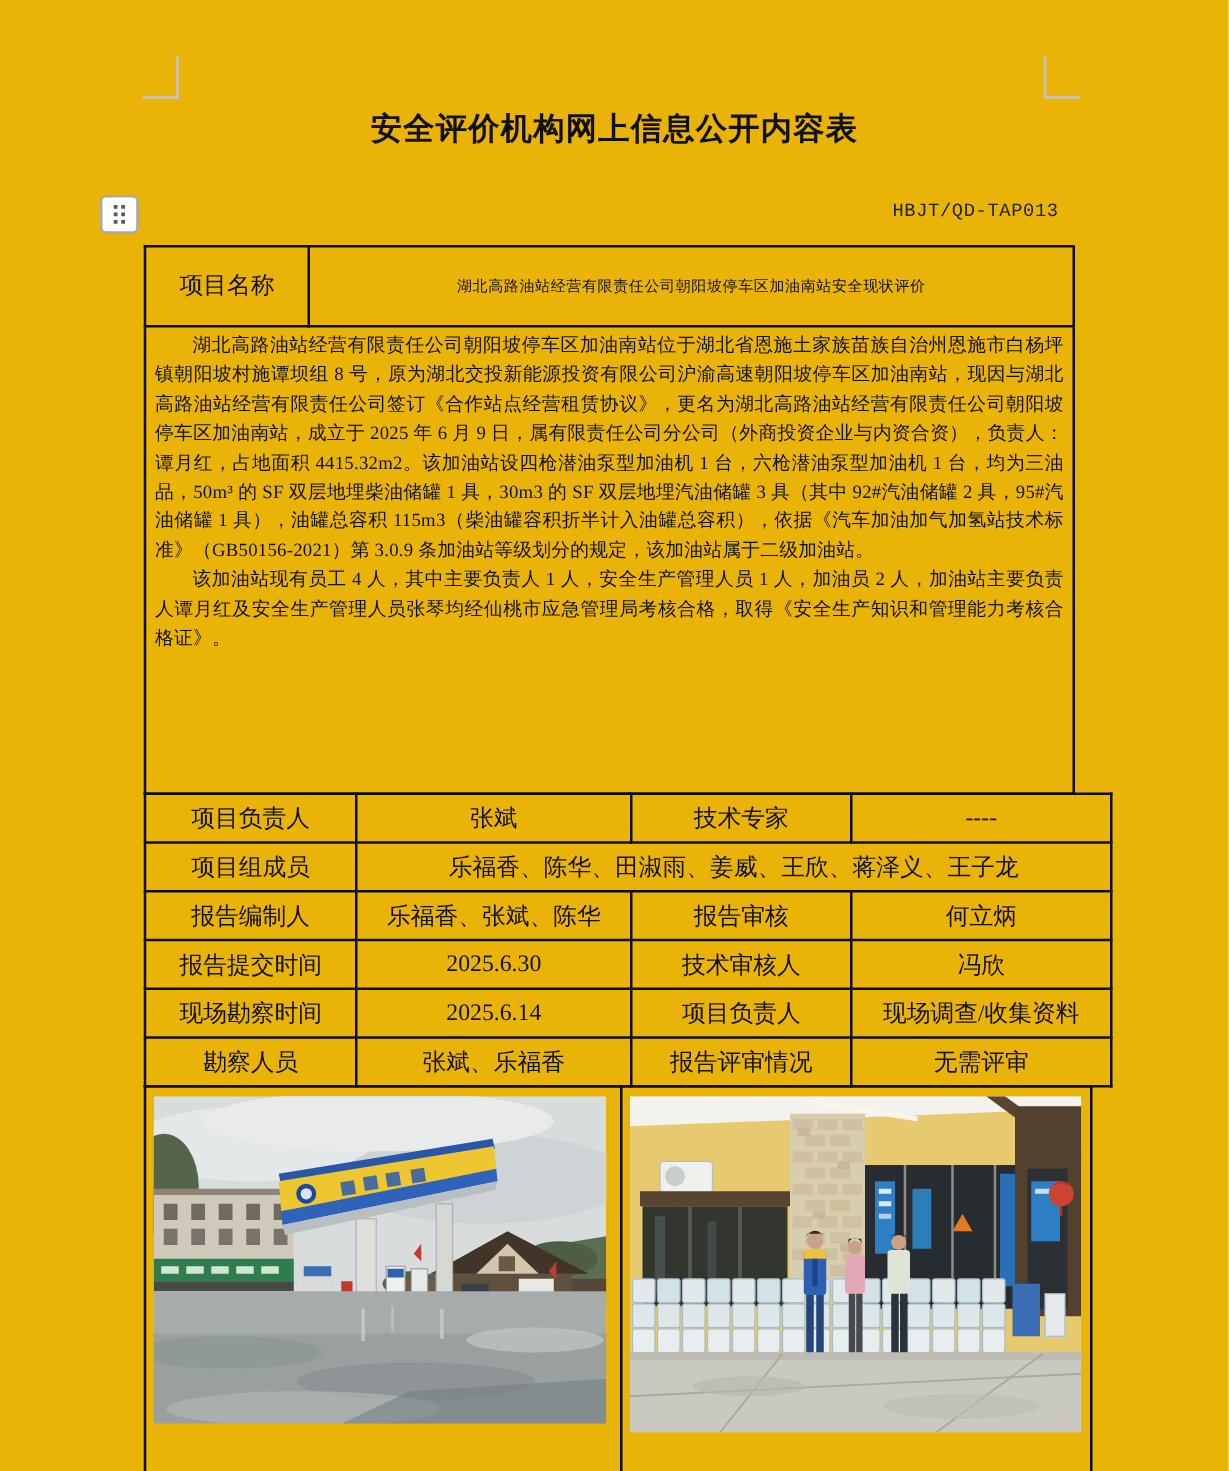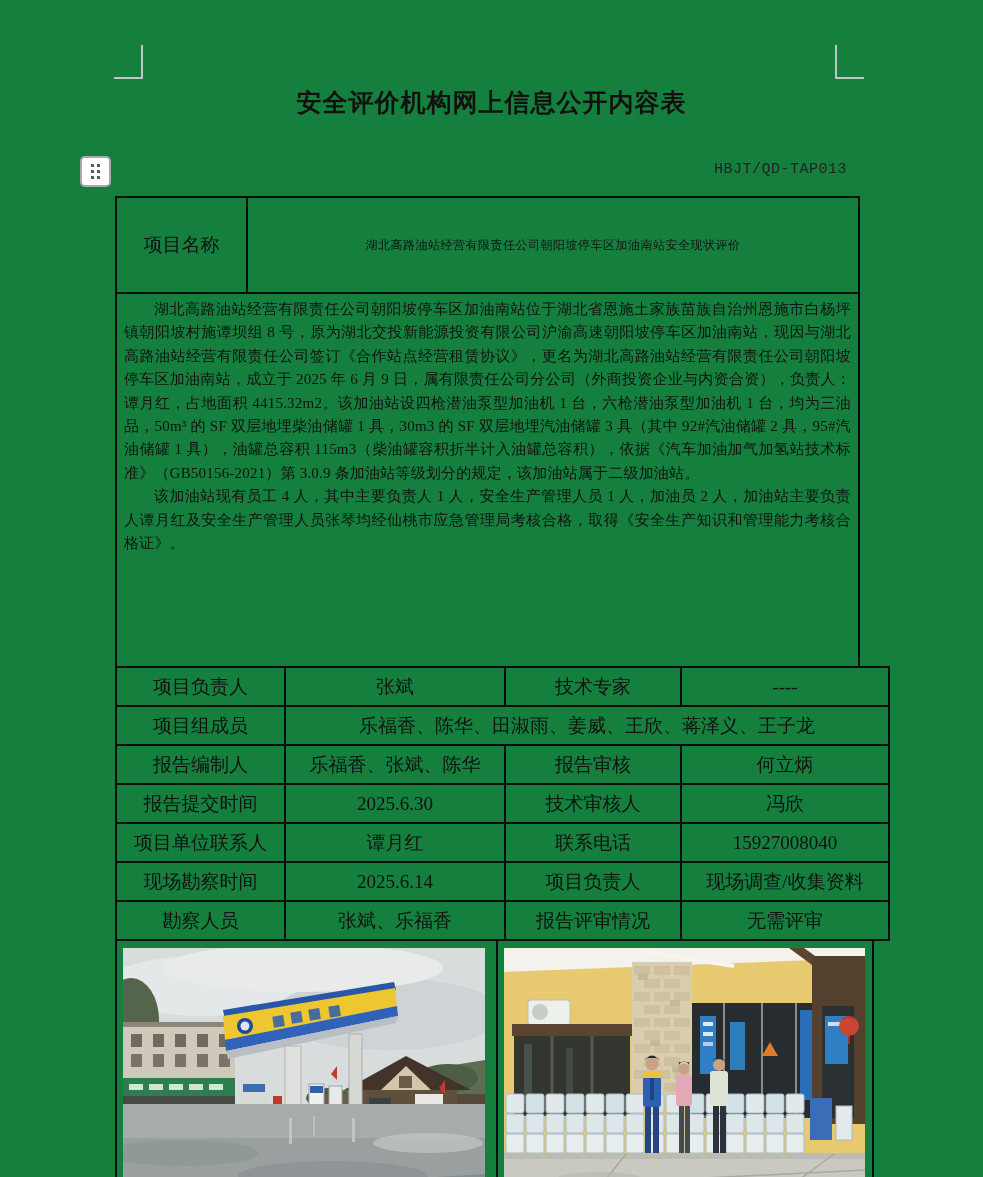--- a/index.html
+++ b/index.html
@@ -1,36 +1,36 @@
 <!DOCTYPE html>
 <html><head>
 <meta charset="utf-8">
 <style>
   html,body{margin:0;padding:0;background:#fff;}
-  .page{position:relative;width:983px;height:1177px;background:#15803d;overflow:hidden;
+  .page{position:relative;width:983px;height:1177px;background:#eab308;overflow:hidden;
         font-family:"Liberation Serif","DejaVu Serif",serif;color:#111;}
   
   .cropmark{position:absolute;width:27px;height:32px;}
   .cropmark.left{left:114px;top:45px;border-right:2px solid #c3c3c3;border-bottom:2px solid #c3c3c3;}
   .cropmark.right{left:835px;top:45px;border-left:2px solid #c3c3c3;border-bottom:2px solid #c3c3c3;}
   .doc-title{position:absolute;left:0;top:86px;width:983px;text-align:center;
              font-size:25px;font-weight:bold;letter-spacing:1px;}
   .doc-code{position:absolute;top:161px;right:136px;font-family:"Liberation Mono","DejaVu Sans Mono",monospace;
             font-size:15px;letter-spacing:.5px;color:#222;}
   
   .handle{position:absolute;left:80px;top:156px;width:27px;height:27px;border:2px solid #a9a9a9;
           border-radius:5px;background:#fff;display:flex;align-items:center;justify-content:center;}
   .handle .dots{display:grid;grid-template-columns:4px 4px;grid-auto-rows:4px;gap:2px;}
   .handle .dots i{width:3px;height:3px;background:#5a5a5a;display:block;}
   
   .tables{position:absolute;left:115px;top:196px;width:745px;}
   table{border-collapse:collapse;table-layout:fixed;width:745px;}
   table + table{margin-top:-2px;}
   td{border:2px solid #0c0c0c;font-size:19px;vertical-align:middle;overflow:hidden;}
-  .t1 .name-lbl{width:97px;height:62px;text-align:center;padding:16px 16px;line-height:26px;}
+  .t1 .name-lbl{width:97px;height:62px;text-align:center;padding:0 16px;line-height:26px;}
   .t1 .name-val{text-align:center;font-size:12px;letter-spacing:.5px;}
   .t1 .desc{height:368px;vertical-align:top;padding:4px 7px 0 7px;}
   .desc p{margin:0;text-indent:2em;text-align:justify;line-height:23.4px;font-size:15px;letter-spacing:.2px;}
   .t2 td{height:37px;text-align:center;padding:0 3px;margin-top:32px;}
   .t2 .c1{width:161px;} .t2 .c2{width:212px;} .t2 .c3{width:168px;} .t2 .c4{width:200px;}
   .t3 td{height:300px;vertical-align:top;}
   .t3 .ph-l{width:373px;padding:7px 0 0 6px;}
   .t3 .ph-r{width:368px;padding:7px 0 0 6px;}
   .photo{display:block;}
 </style>
@@ -89,26 +89,20 @@
         <td class="c1">报告编制人</td>
         <td class="c2">乐福香、张斌、陈华</td>
         <td class="c3">报告审核</td>
         <td class="c4">何立炳</td>
       </tr>
       <tr>
         <td class="c1">报告提交时间</td>
         <td class="c2">2025.6.30</td>
         <td class="c3">技术审核人</td>
         <td class="c4">冯欣</td>
-      </tr>
-      <tr>
-        <td class="c1">项目单位联系人</td>
-        <td class="c2">谭月红</td>
-        <td class="c3">联系电话</td>
-        <td class="c4">15927008040</td>
       </tr>
       <tr>
         <td class="c1">现场勘察时间</td>
         <td class="c2">2025.6.14</td>
         <td class="c3">项目负责人</td>
         <td class="c4">现场调查/收集资料</td>
       </tr>
       <tr>
         <td class="c1">勘察人员</td>
         <td class="c2">张斌、乐福香</td>

